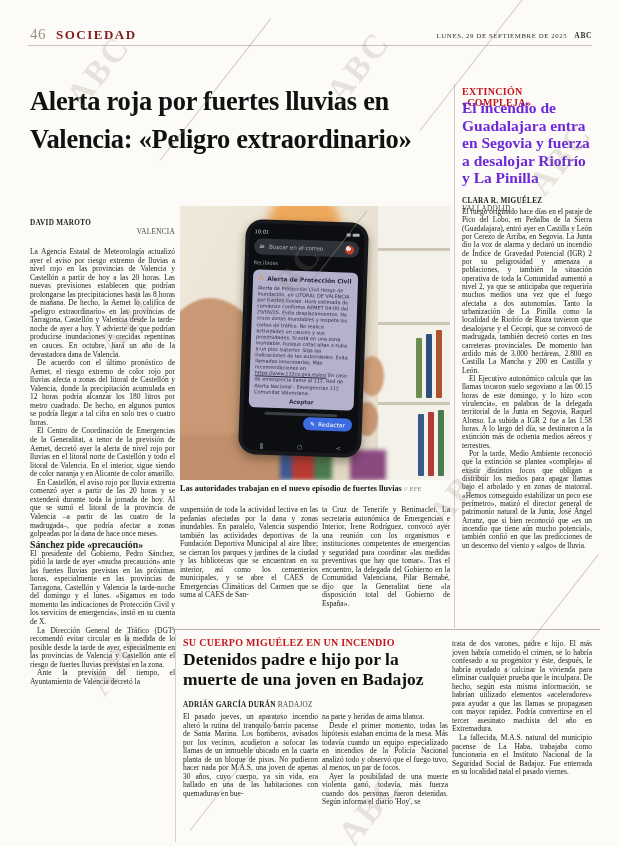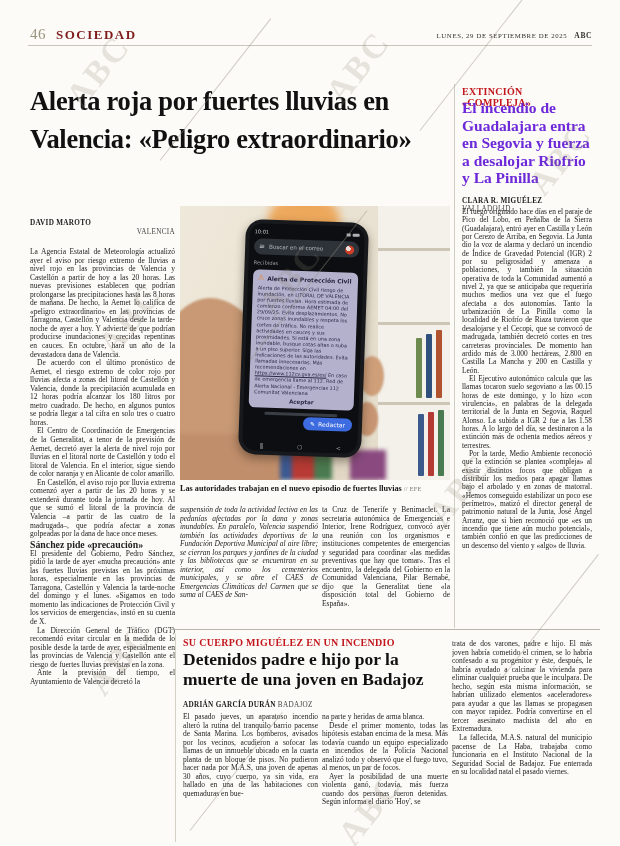--- a/index.html
+++ b/index.html
@@ -28,21 +28,21 @@
   .byline{font-size:7.2px;font-weight:bold;color:#1c1c1c;letter-spacing:.3px;}
   .byline .place{font-weight:normal;color:#444;text-align:right;}
   .byline-main{left:30px;top:219px;width:145px;}
   .byline-main .place{display:block;margin-top:1px;}
   .body-text{font-size:7.5px;line-height:8.55px;text-align:justify;color:#222;
       hyphens:auto;-webkit-hyphens:auto;overflow:hidden;}
   .body-text p{margin:0;}
   .body-text p.ind{text-indent:7px;}
   .col1{left:30px;top:248px;width:145px;height:575px;}
   .crosshead{font-size:9.8px;font-weight:bold;margin:4px 0 1px;line-height:11px;text-align:left;}
-  .col2{left:180px;top:506px;width:138px;height:120px;font-style:italic;}
+  .col2{left:180px;top:506px;width:138px;height:120px;}
   .col3{left:322px;top:506px;width:128px;height:130px;}
   .caption{left:180px;top:484px;width:270px;font-size:8.2px;font-weight:bold;color:#1a1a1a;}
   .caption .credit{font-weight:normal;font-size:6.2px;color:#777;letter-spacing:.3px;}
 
   
   .v-rule-sidebar{left:454px;top:84px;width:1px;height:544px;background:#cfccc2;}
   .kicker{font-size:10px;font-weight:bold;color:#c2151c;letter-spacing:.3px;}
   .sb-kicker{left:462px;top:86px;width:130px;}
   .sb-headline{left:462px;top:99px;width:132px;font-size:15.5px;line-height:17.5px;font-weight:bold;color:#6d28d9;}
   .sb-byline{left:462px;top:197px;width:130px;}

